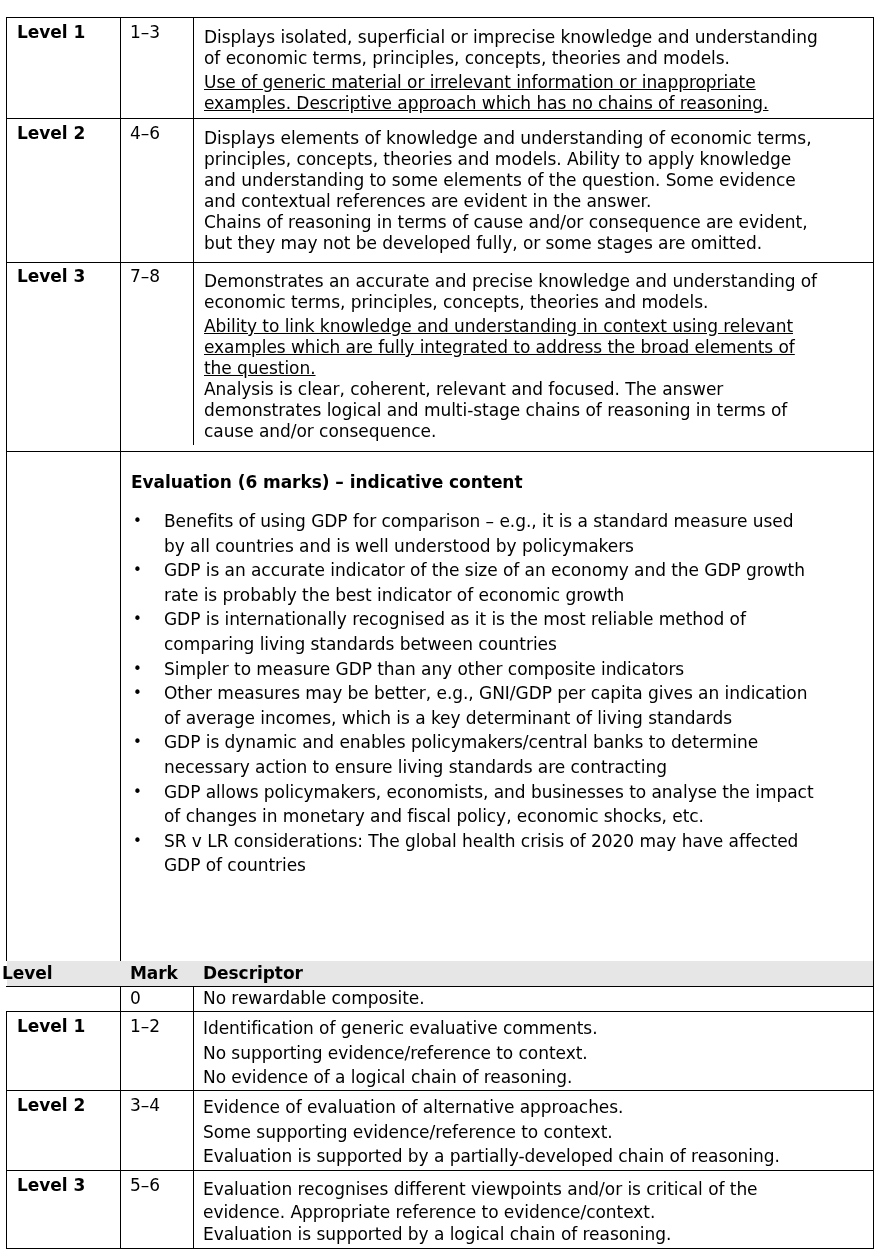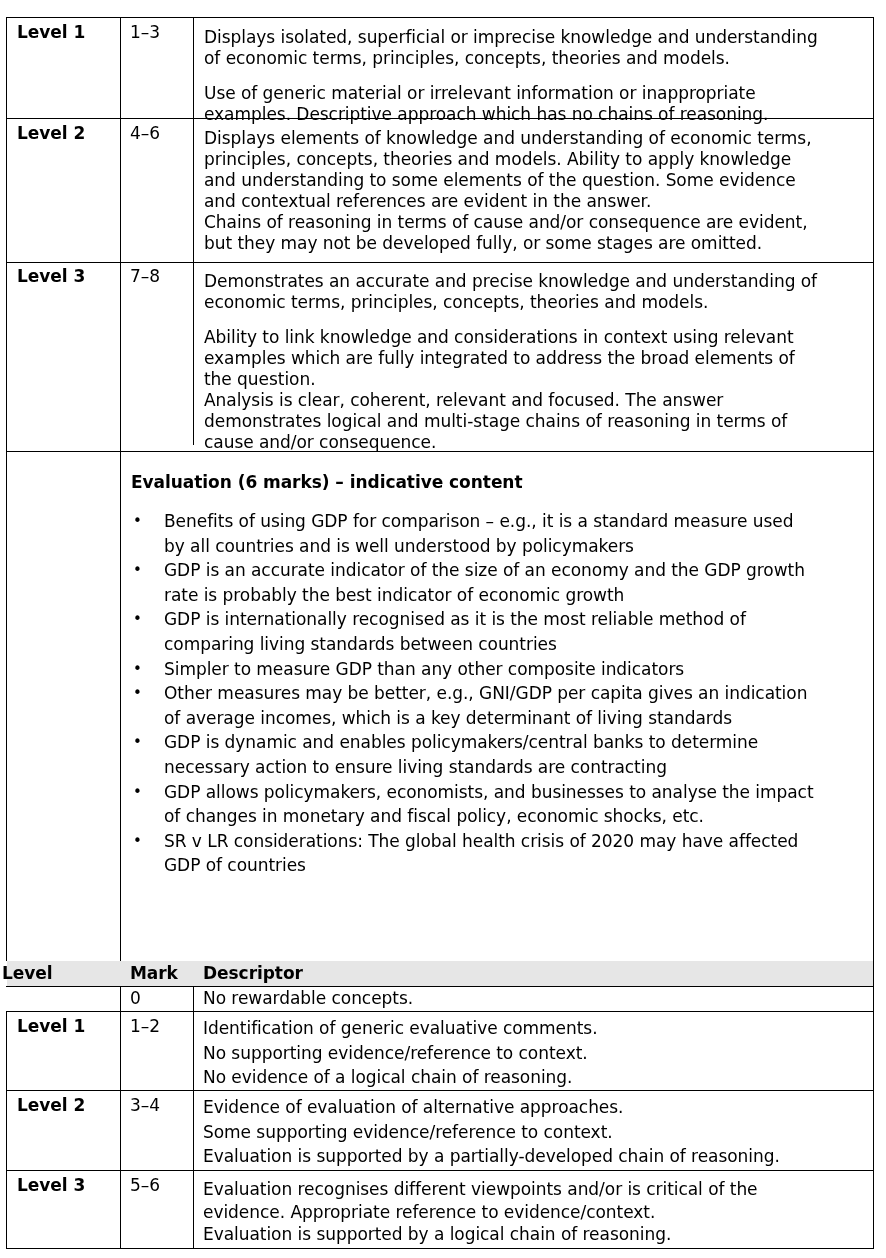--- a/index.html
+++ b/index.html
@@ -3,21 +3,21 @@
 <meta charset="utf-8">
 <style>
   html, body { margin: 0; padding: 0; background: #ffffff; }
   body { width: 886px; height: 1258px; position: relative; overflow: hidden;
          font-family: "DejaVu Sans", sans-serif; color: #000; }
   .txt { font-size: 17px; line-height: 21px; white-space: nowrap; letter-spacing: -0.05px; }
   .bold { font-weight: bold; }
   .hline { position: absolute; height: 0; border-top: 1.5px solid #000; }
   .vline { position: absolute; width: 0; border-left: 1.5px solid #000; }
   .para { margin: 0; }
-  .gap { margin-top: 14px; }
+  .gap { margin-top: 3px; text-decoration: underline; }
   ul.bullets { list-style: none; margin: 0; padding: 0; }
   ul.bullets li { position: relative; padding-left: 33px; }
   ul.bullets li::before { content: "•"; position: absolute; left: 2px; top: 0; font-size: 15px; }
   .hdr-bg { position: absolute; background: #e6e6e6; }
   .cell { position: absolute; }
 </style>
 </head>
 <body>
 
 <div>
@@ -83,21 +83,21 @@
 
 <div>
   <div class="cell txt bold" style="left:17px; top:266px;">Level 3</div>
   <div class="cell txt" style="left:130px; top:266px;">7–8</div>
   <div class="cell txt" style="left:204px; top:271px;">
     <div class="para">
       <div>Demonstrates an accurate and precise knowledge and understanding of</div>
       <div>economic terms, principles, concepts, theories and models.</div>
     </div>
     <div class="para gap">
-      <div>Ability to link knowledge and considerations in context using relevant</div>
+      <div>Ability to link knowledge and understanding in context using relevant</div>
       <div>examples which are fully integrated to address the broad elements of</div>
       <div>the question.</div>
     </div>
     <div class="para">
       <div>Analysis is clear, coherent, relevant and focused. The answer</div>
       <div>demonstrates logical and multi-stage chains of reasoning in terms of</div>
       <div>cause and/or consequence.</div>
     </div>
   </div>
 </div>
@@ -141,21 +141,21 @@
 
 <div>
   <div>
     <div class="cell txt bold" style="left:2px; top:963px;text-align:right;">Level</div>
     <div class="cell txt bold" style="left:130px; top:963px;">Mark</div>
     <div class="cell txt bold" style="left:203px; top:963px;">Descriptor</div>
   </div>
 
   <div>
     <div class="cell txt" style="left:130px; top:988px;">0</div>
-    <div class="cell txt" style="left:203px; top:988px;">No rewardable concepts.</div>
+    <div class="cell txt" style="left:203px; top:988px;">No rewardable composite.</div>
   </div>
 
   <div>
     <div class="cell txt bold" style="left:17px; top:1016px;">Level 1</div>
     <div class="cell txt" style="left:130px; top:1016px;">1–2</div>
     <div class="cell txt" style="left:203px; top:1016px; line-height:24.5px;">
       <div>Identification of generic evaluative comments.</div>
       <div>No supporting evidence/reference to context.</div>
       <div>No evidence of a logical chain of reasoning.</div>
     </div>

